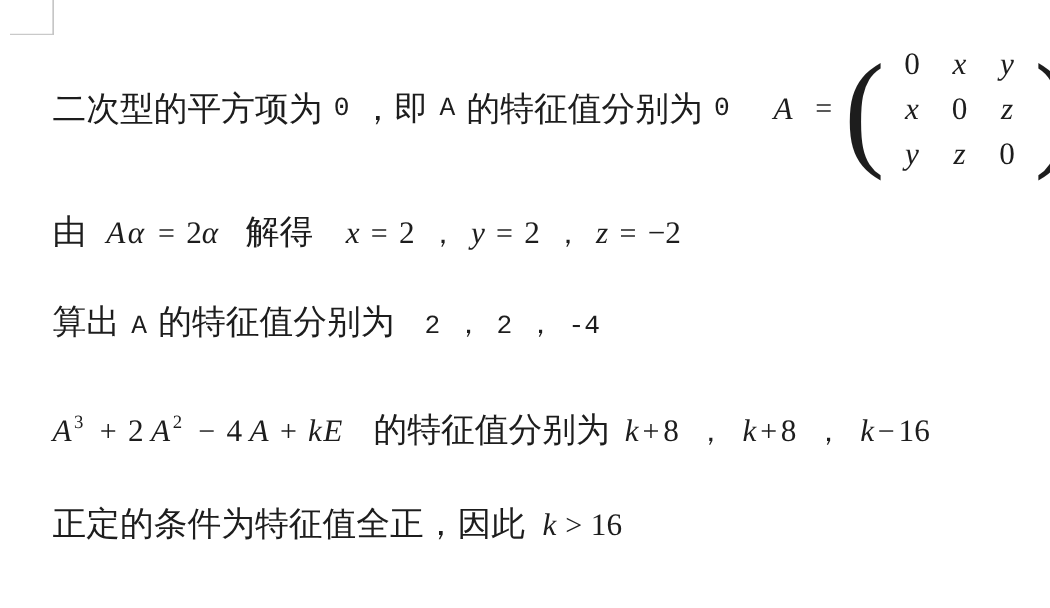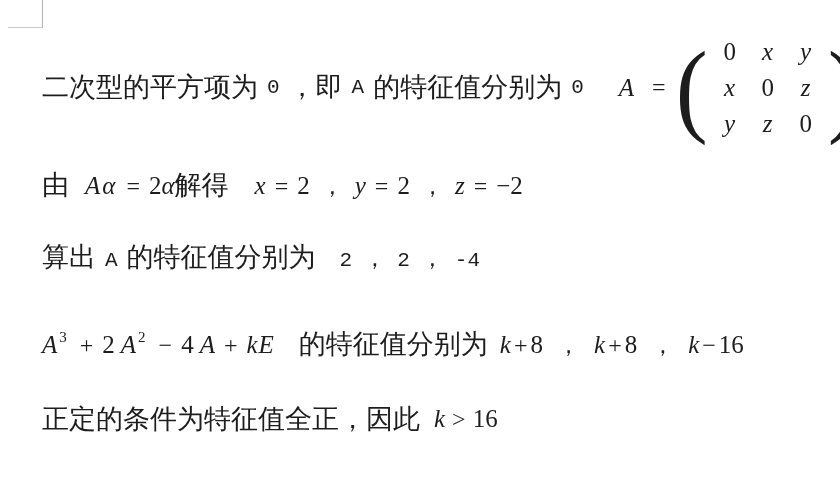--- a/index.html
+++ b/index.html
@@ -26,21 +26,21 @@
     left: 42px;
     display: flex;
     align-items: baseline;
     white-space: nowrap;
     line-height: 1.15;
   }
   .l1 { top: 33px; height: 110px; align-items: center; }
   .l2 { top: 170px; }
   .l3 { top: 242px; }
   .l4 { top: 329px; }
-  .l5 { top: 404px; align-items: center; }
+  .l5 { top: 404px; }
 
   
   .cn {
     font-family: "Liberation Serif", "DejaVu Serif", serif;
     font-size: 27px;
   }
   
   .lat {
     font-family: "Liberation Mono", "DejaVu Sans Mono", monospace;
     font-size: 21px;
@@ -133,21 +133,21 @@
     </div>
     <span class="paren">)</span>
   </div>
 
   <div class="row l2">
     <span class="cn">由</span>
     <span class="mi" style="margin-left:16px; letter-spacing:2px;">Aα</span>
     <span class="op">=</span>
     <span class="num">2</span>
     <span class="mi">α</span>
-    <span class="cn" style="text-align:right;">解得</span>
+    <span class="cn" style="margin-left:22px;text-align:right;">解得</span>
     <span class="mi" style="margin-left:26px;">x</span>
     <span class="op">=</span>
     <span class="num">2</span>
     <span class="comma">，</span>
     <span class="mi">y</span>
     <span class="op">=</span>
     <span class="num">2</span>
     <span class="comma">，</span>
     <span class="mi">z</span>
     <span class="op">=</span>

